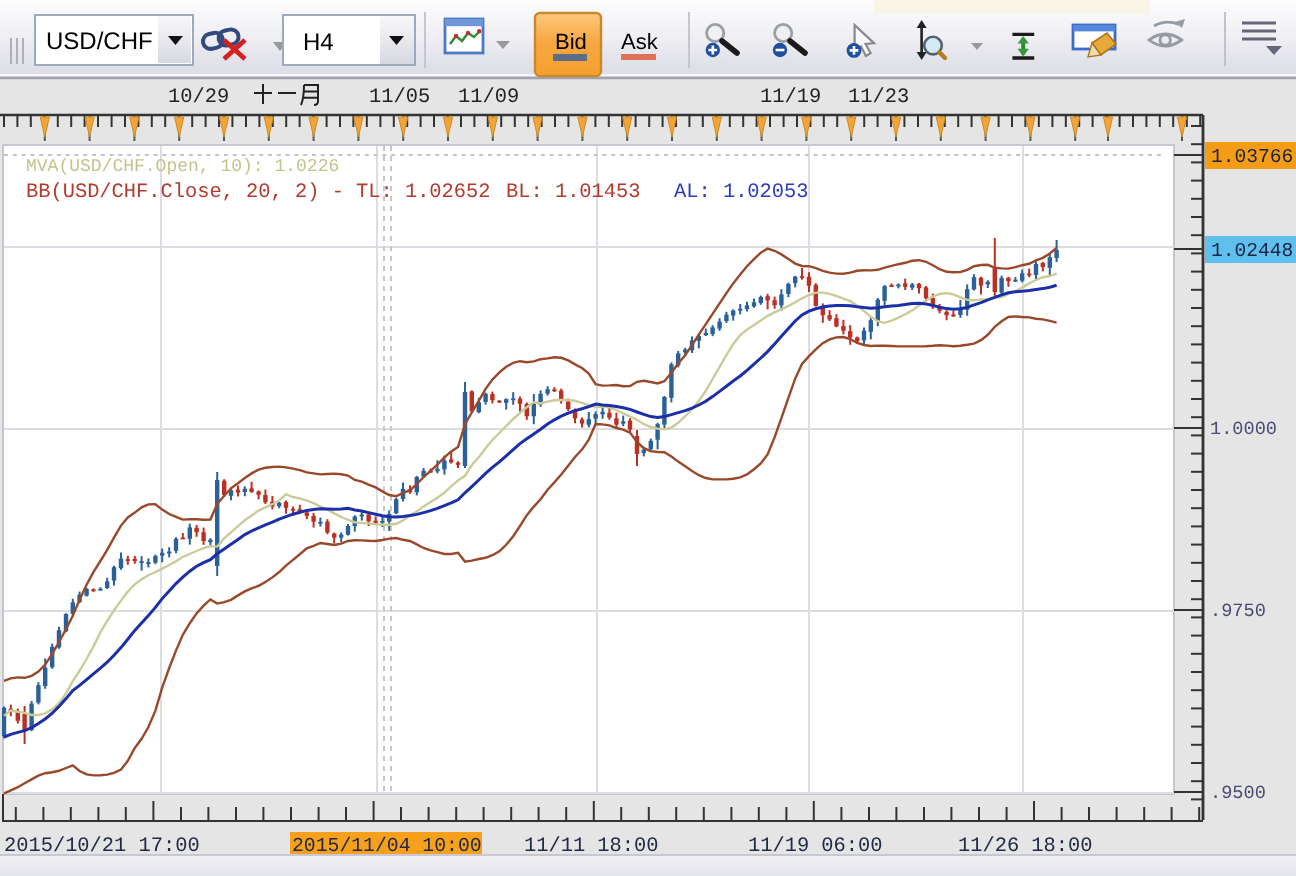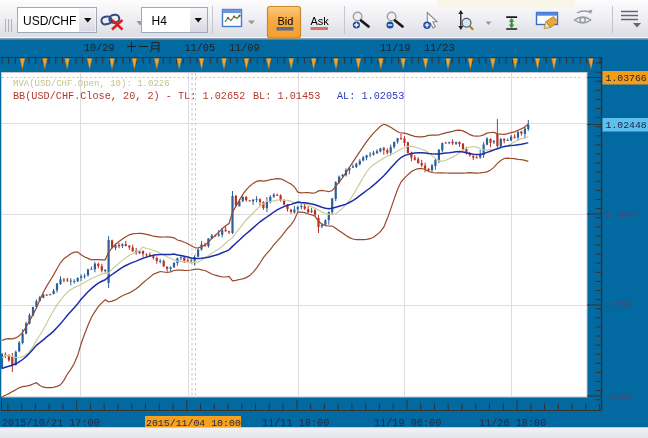--- a/index.html
+++ b/index.html
@@ -1,15 +1,15 @@
 <!DOCTYPE html>
 <html><head><meta charset="utf-8">
 <style>
  html,body{margin:0;padding:0;background:#fff;}
- #app{position:relative;width:648px;height:438px;overflow:hidden;background:#0369a1;}
+ #app{position:relative;width:648px;height:438px;overflow:hidden;background:#e5e5e5;}
 </style></head>
 <body>
 <div id="app">
 <svg width="648" height="438" viewBox="0 0 648 438">
 <defs>
  <clipPath id="plot">
           <rect x="1" y="72" width="586.5" height="325.5"></rect>
         </clipPath>
  <linearGradient id="tb" x1="0" y1="0" x2="0" y2="1">
    <stop offset="0" stop-color="#fdfdfe"></stop>

